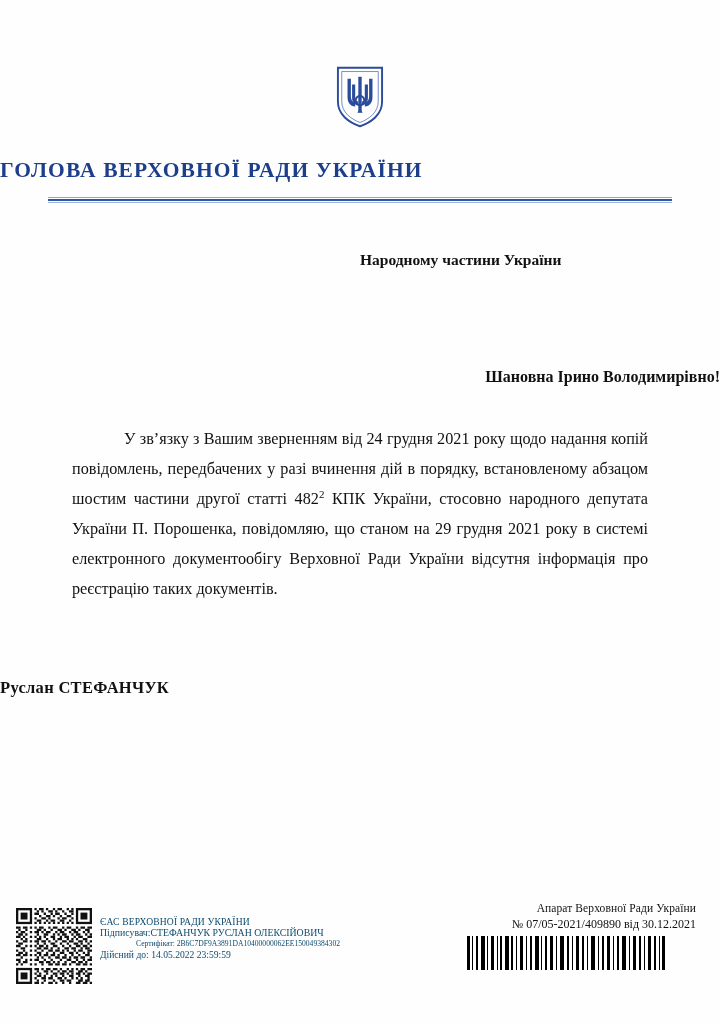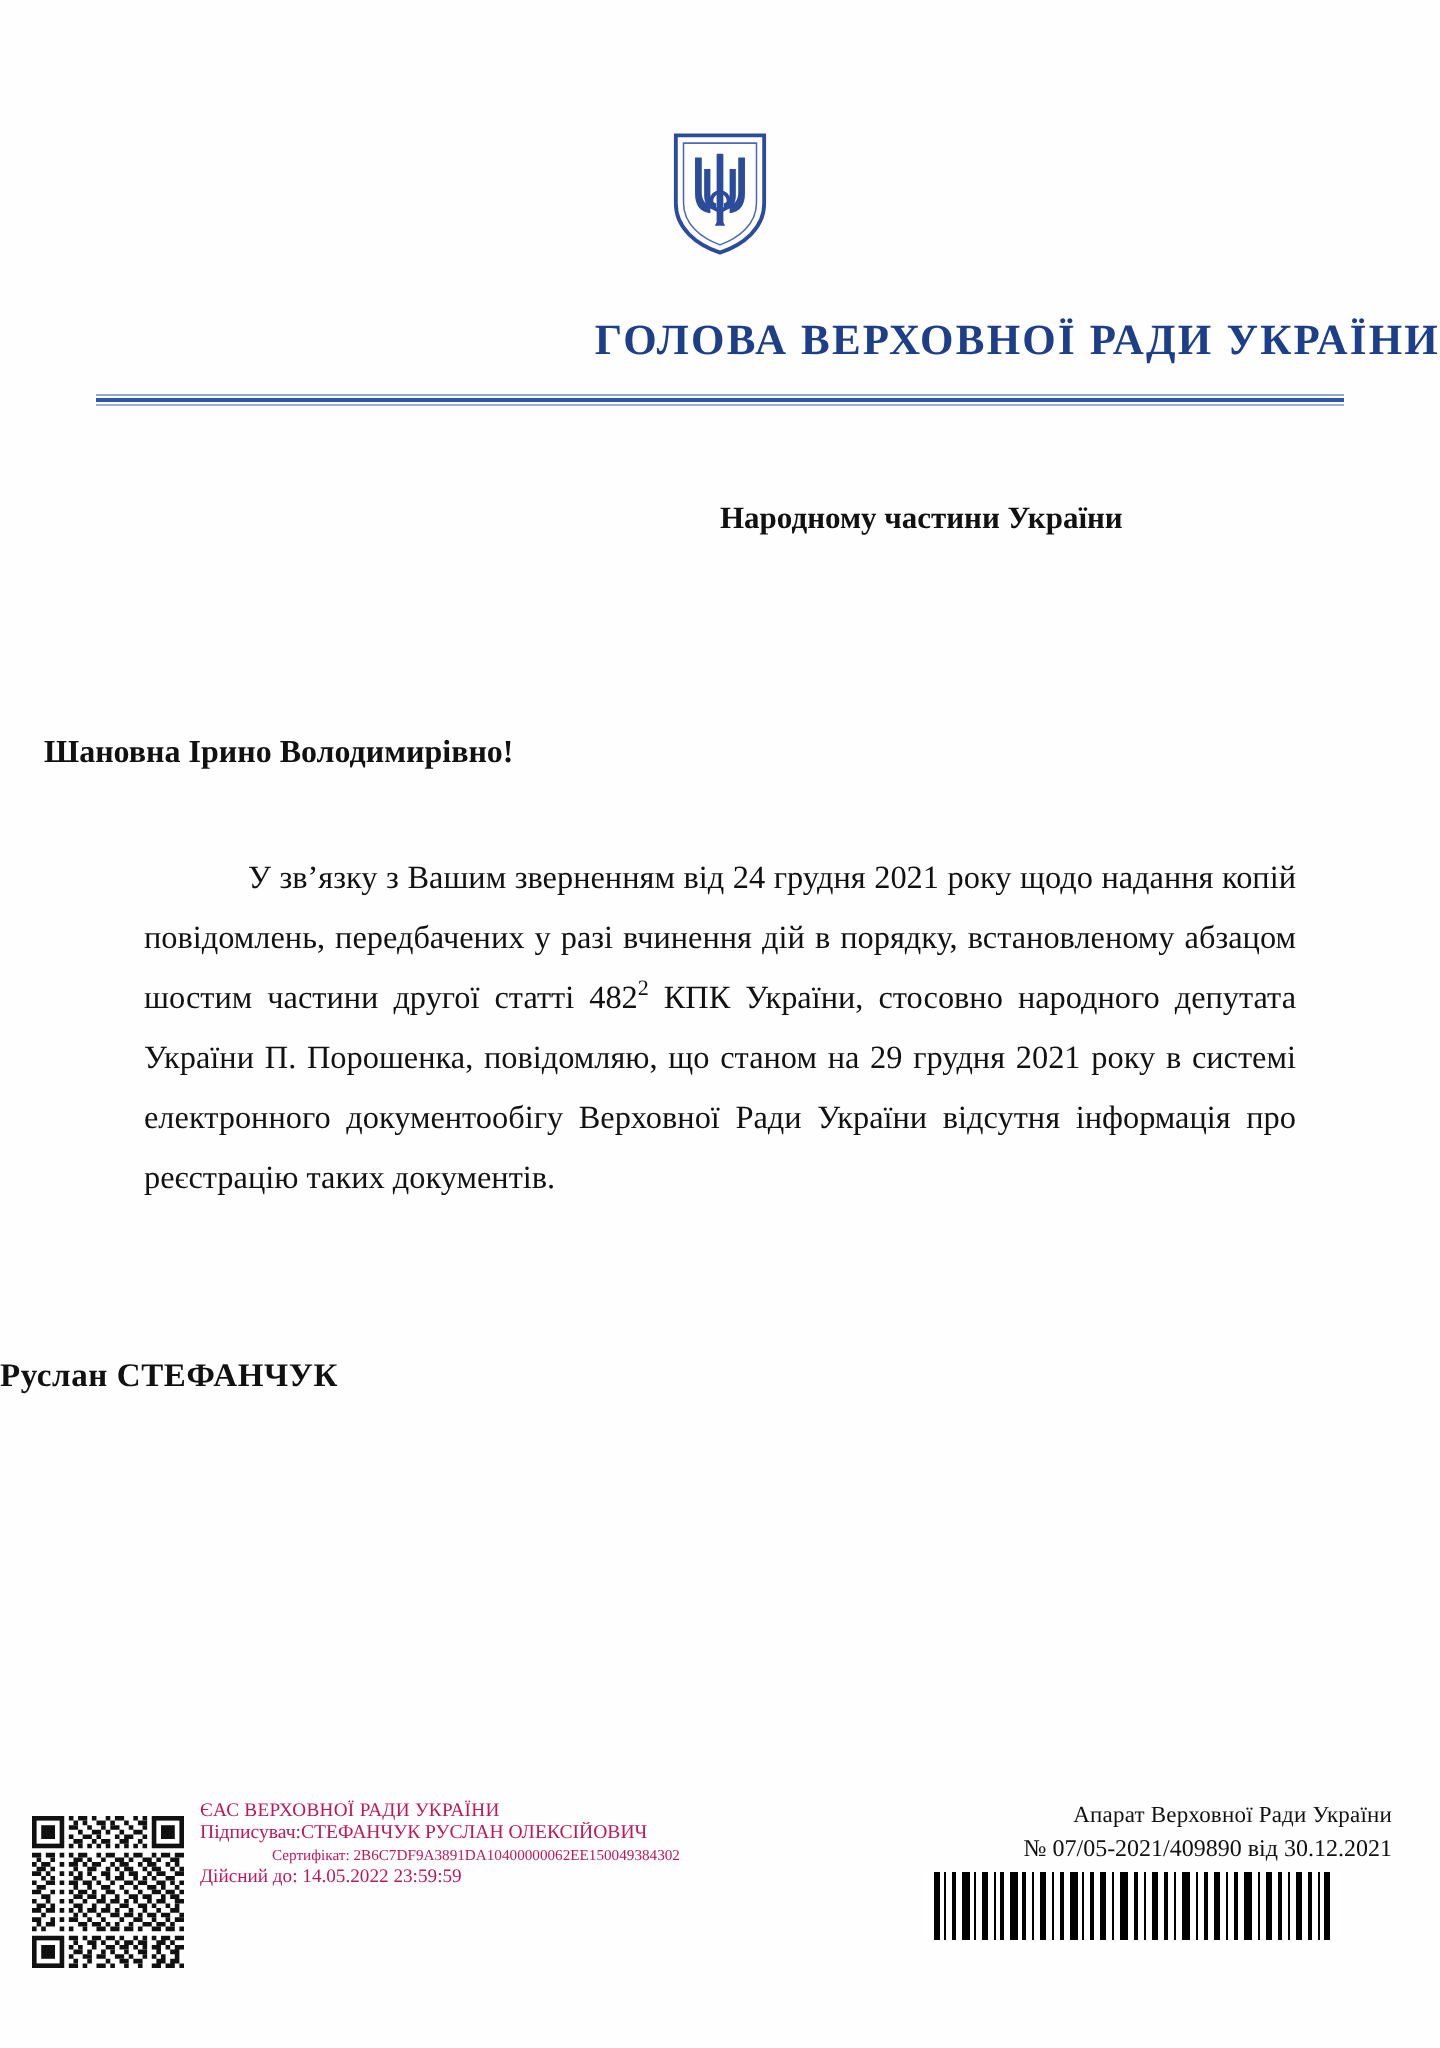--- a/index.html
+++ b/index.html
@@ -36,21 +36,21 @@
     height: 62px;
     display: block;
   }
 
   
   .header-title {
     position: absolute;
     top: 158px;
     left: 0;
     width: 720px;
-    text-align: right;
+    text-align: left;
     font-size: 21.5px;
     font-weight: bold;
     letter-spacing: 1.1px;
     color: #1d3f8a;
     font-family: "Liberation Serif", "DejaVu Serif", serif;
   }
 
   
   .rule {
     position: absolute;
@@ -87,21 +87,21 @@
     margin-top: 10px;
     letter-spacing: 0.3px;
   }
 
   
   .salutation {
     position: absolute;
     top: 368px;
     left: 0;
     width: 720px;
-    text-align: left;
+    text-align: right;
     font-size: 16px;
     font-weight: bold;
     padding-left: 22px;
     box-sizing: border-box;
   }
 
   
   .body-text {
     position: absolute;
     top: 424px;
@@ -144,23 +144,23 @@
     position: absolute;
     left: 2px;
     top: 8px;
     width: 76px;
     height: 76px;
     image-rendering: pixelated;
   }
   .stamp-text {
     position: absolute;
     left: 86px;
-    top: 0;
+    top: 16px;
     width: 264px;
-    color: #be185d;
+    color: #0c4a6e;
     font-family: "Liberation Serif", "DejaVu Serif", serif;
   }
   .stamp-title {
     font-size: 9.6px;
     letter-spacing: 0.15px;
     white-space: nowrap;
   }
   .stamp-signer {
     font-size: 9.8px;
     white-space: nowrap;

